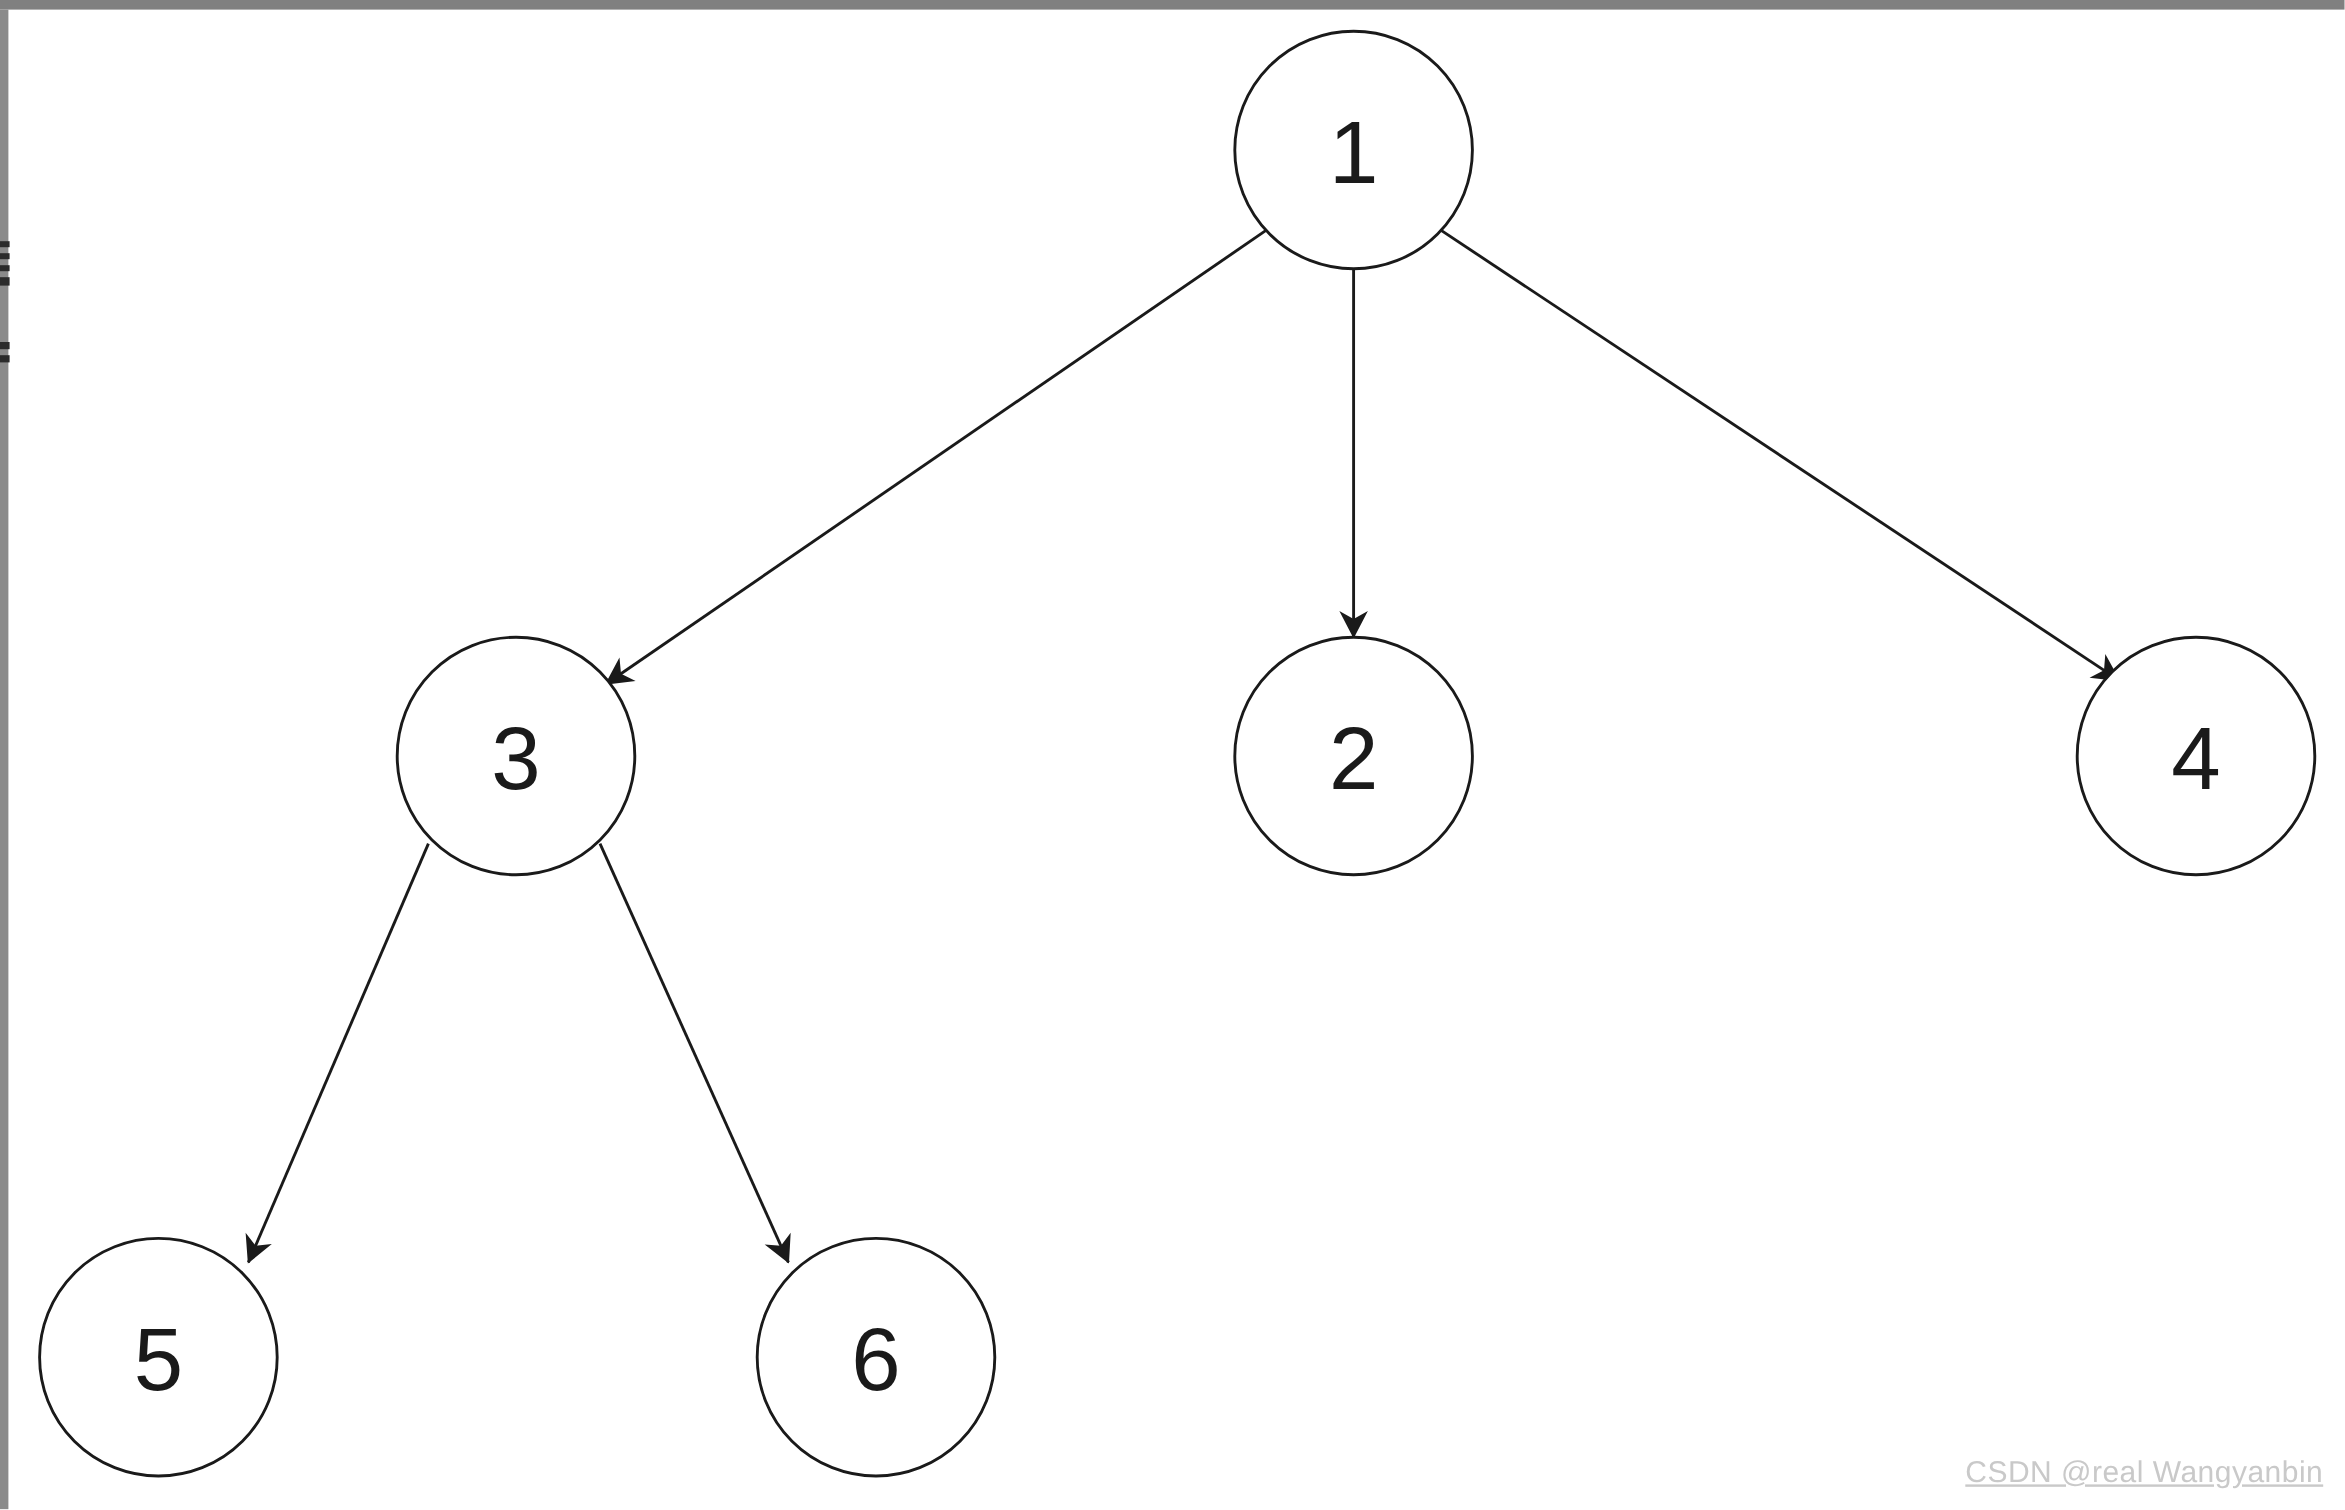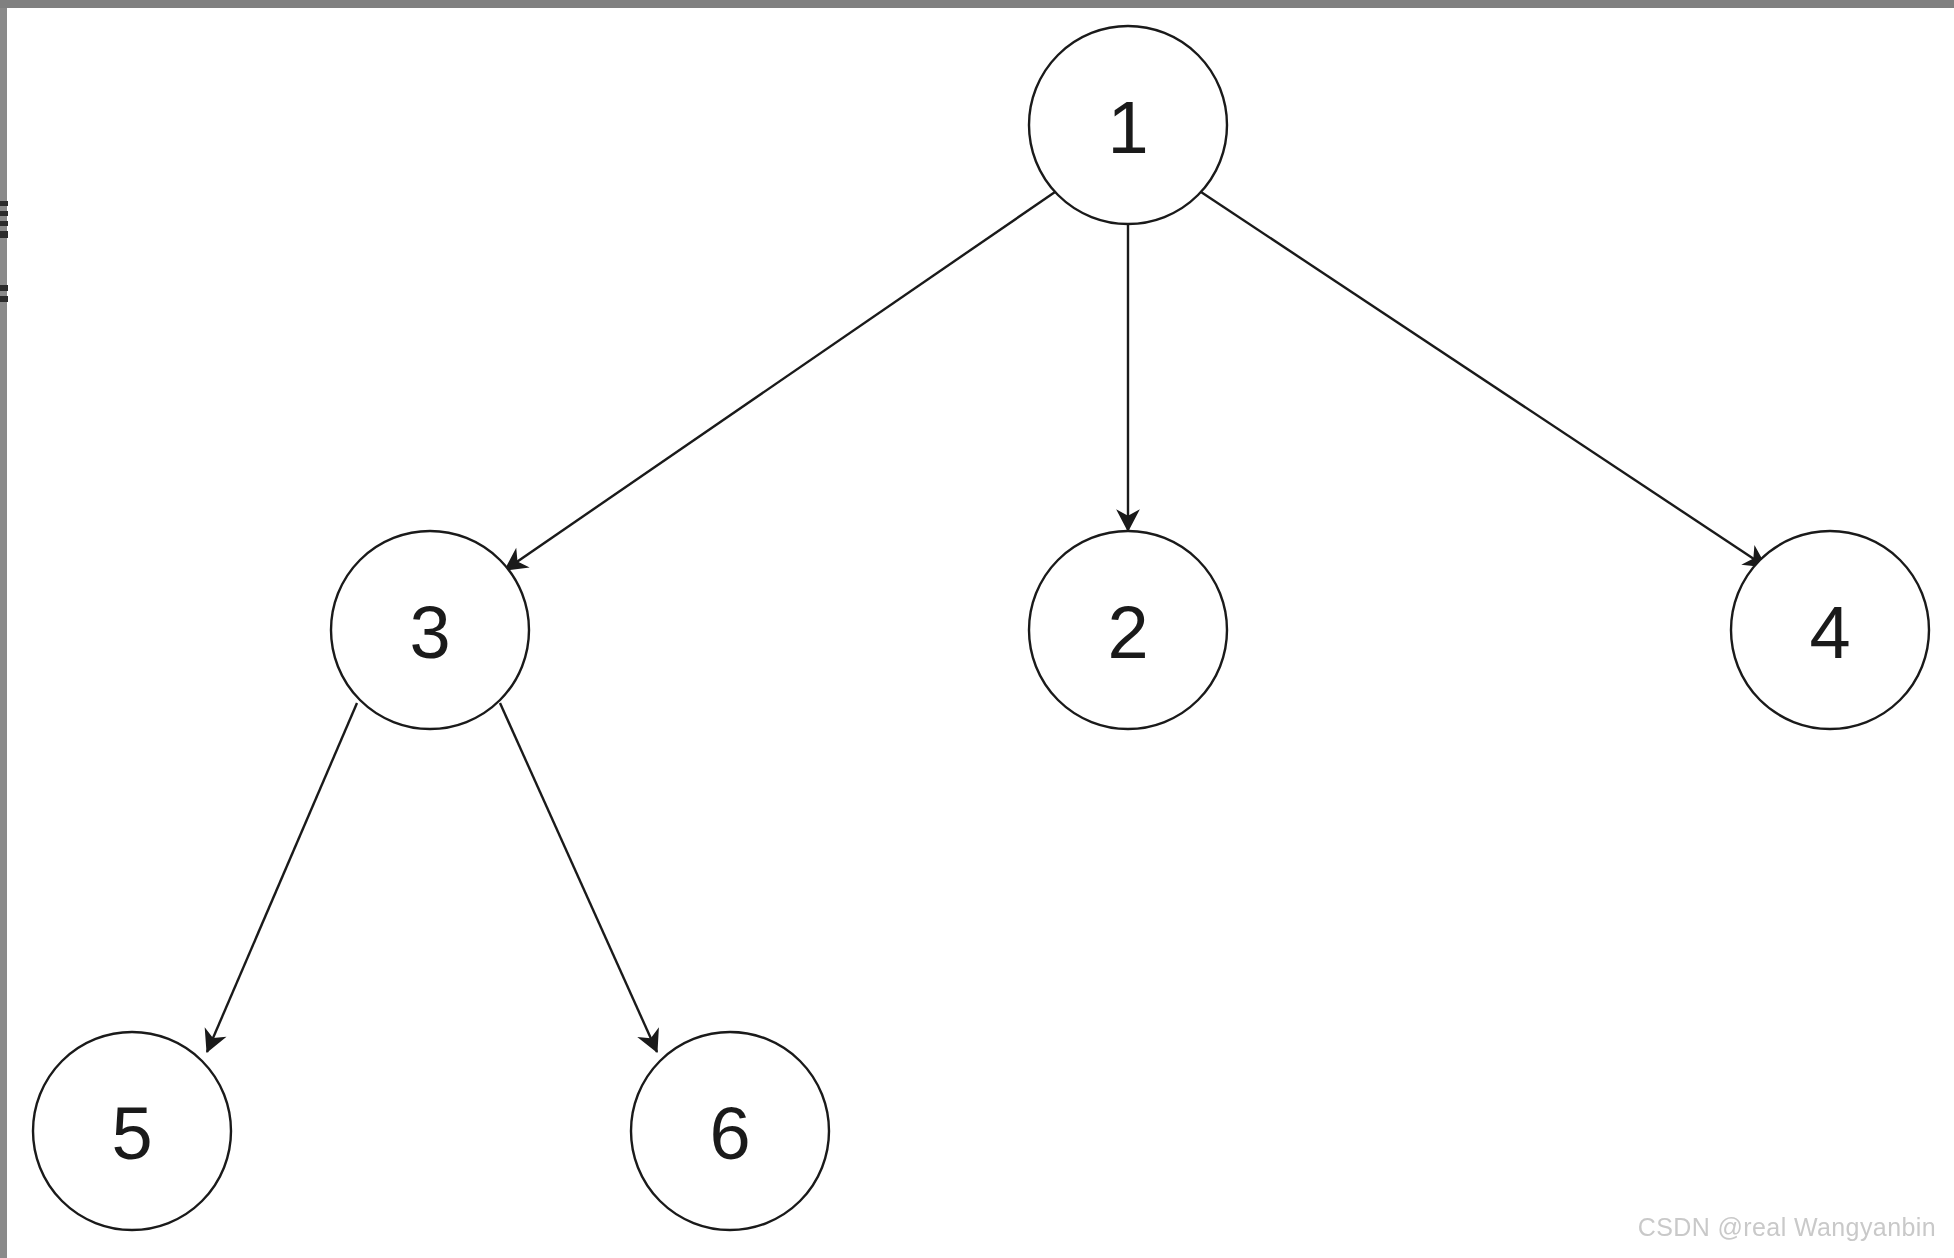--- a/index.html
+++ b/index.html
@@ -60,20 +60,21 @@
   .watermark {
     position: absolute;
     right: 18px;
     bottom: 16px;
     color: #c9c9c9;
     font-family: "Liberation Sans", sans-serif;
     font-size: 25px;
     letter-spacing: 0.4px;
     white-space: nowrap;
     user-select: none;
+    text-decoration: underline;
   }
 </style>
 </head>
 <body>
 
 <div id="canvas">
 
   <div class="page-edge-top"></div>
   <div class="page-edge-left"></div>
   <div id="left-marks">

